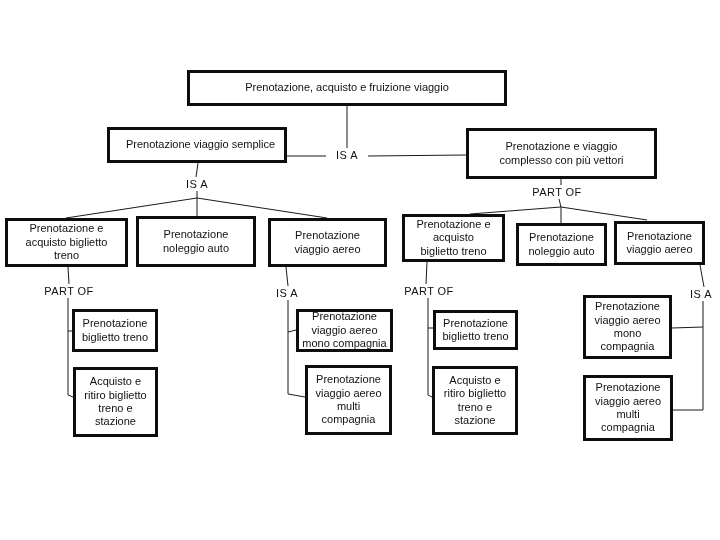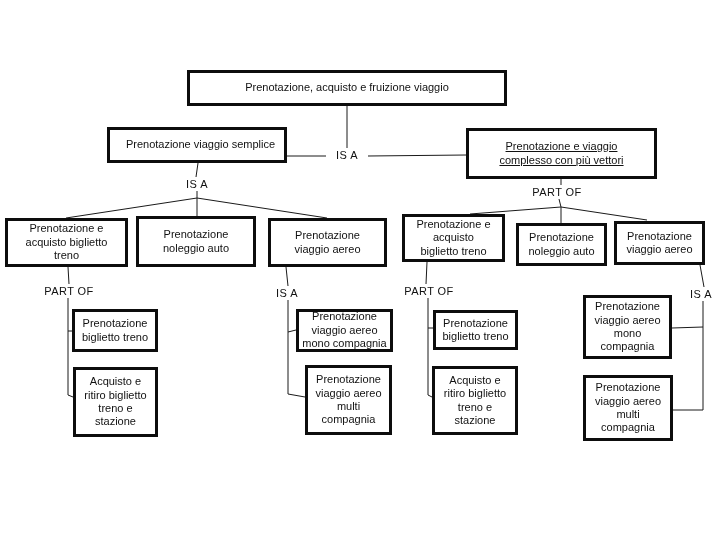--- a/index.html
+++ b/index.html
@@ -26,21 +26,21 @@
   .elabel{
     position:absolute;
     font-size:11px;line-height:12px;
     text-align:center;
     letter-spacing:.4px;
     background:#ffffff;
   }
   
   #n-root{left:187px;top:70px;width:320px;height:36px;}
   #n-semplice{left:107px;top:127px;width:180px;height:36px;padding-left:9px;}
-  #n-complesso{left:466px;top:128px;width:191px;height:51px;text-decoration:underline;}
+  #n-complesso{left:466px;top:128px;width:191px;height:51px;}
   #n-a1{left:5px;top:218px;width:123px;height:49px;}
   #n-a2{left:136px;top:216px;width:120px;height:51px;}
   #n-a3{left:268px;top:218px;width:119px;height:49px;}
   #n-b1{left:72px;top:309px;width:86px;height:43px;}
   #n-b2{left:73px;top:367px;width:85px;height:70px;}
   #n-c1{left:296px;top:309px;width:97px;height:43px;}
   #n-c2{left:305px;top:365px;width:87px;height:70px;}
   #n-d1{left:402px;top:214px;width:103px;height:48px;}
   #n-d2{left:516px;top:223px;width:91px;height:43px;}
   #n-d3{left:614px;top:221px;width:91px;height:44px;}

